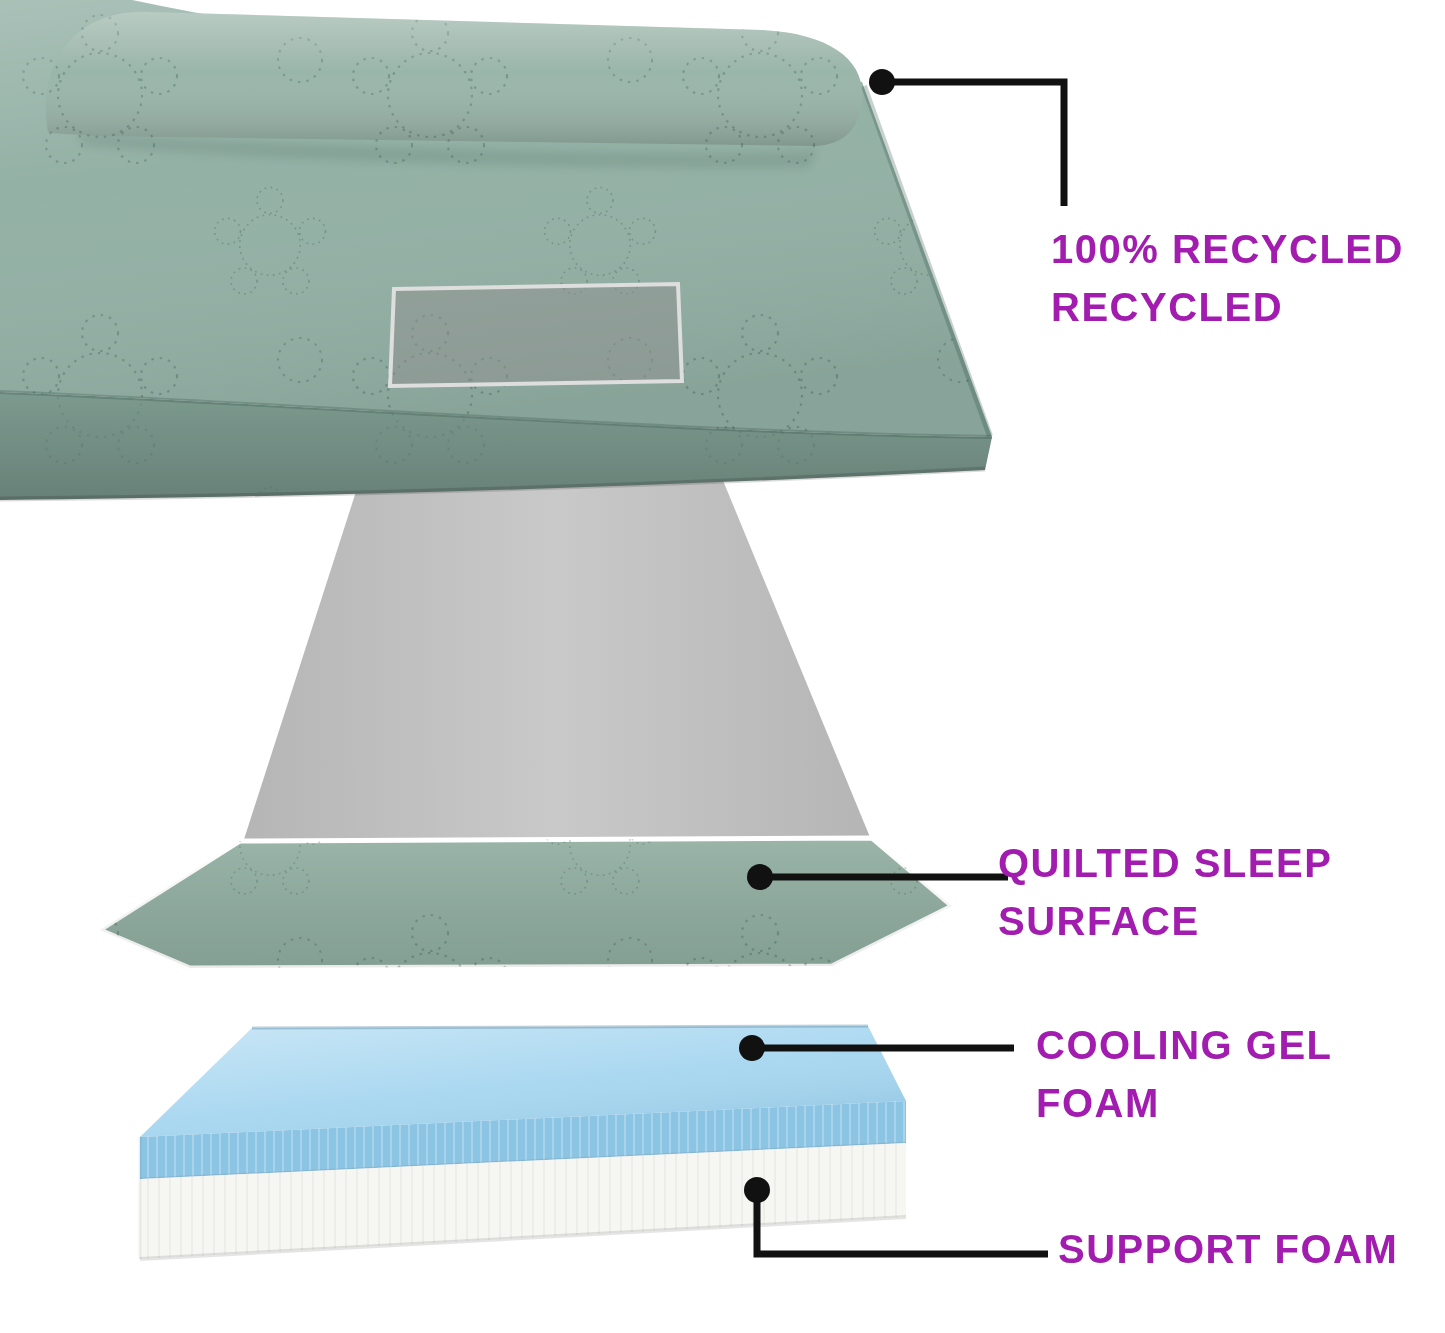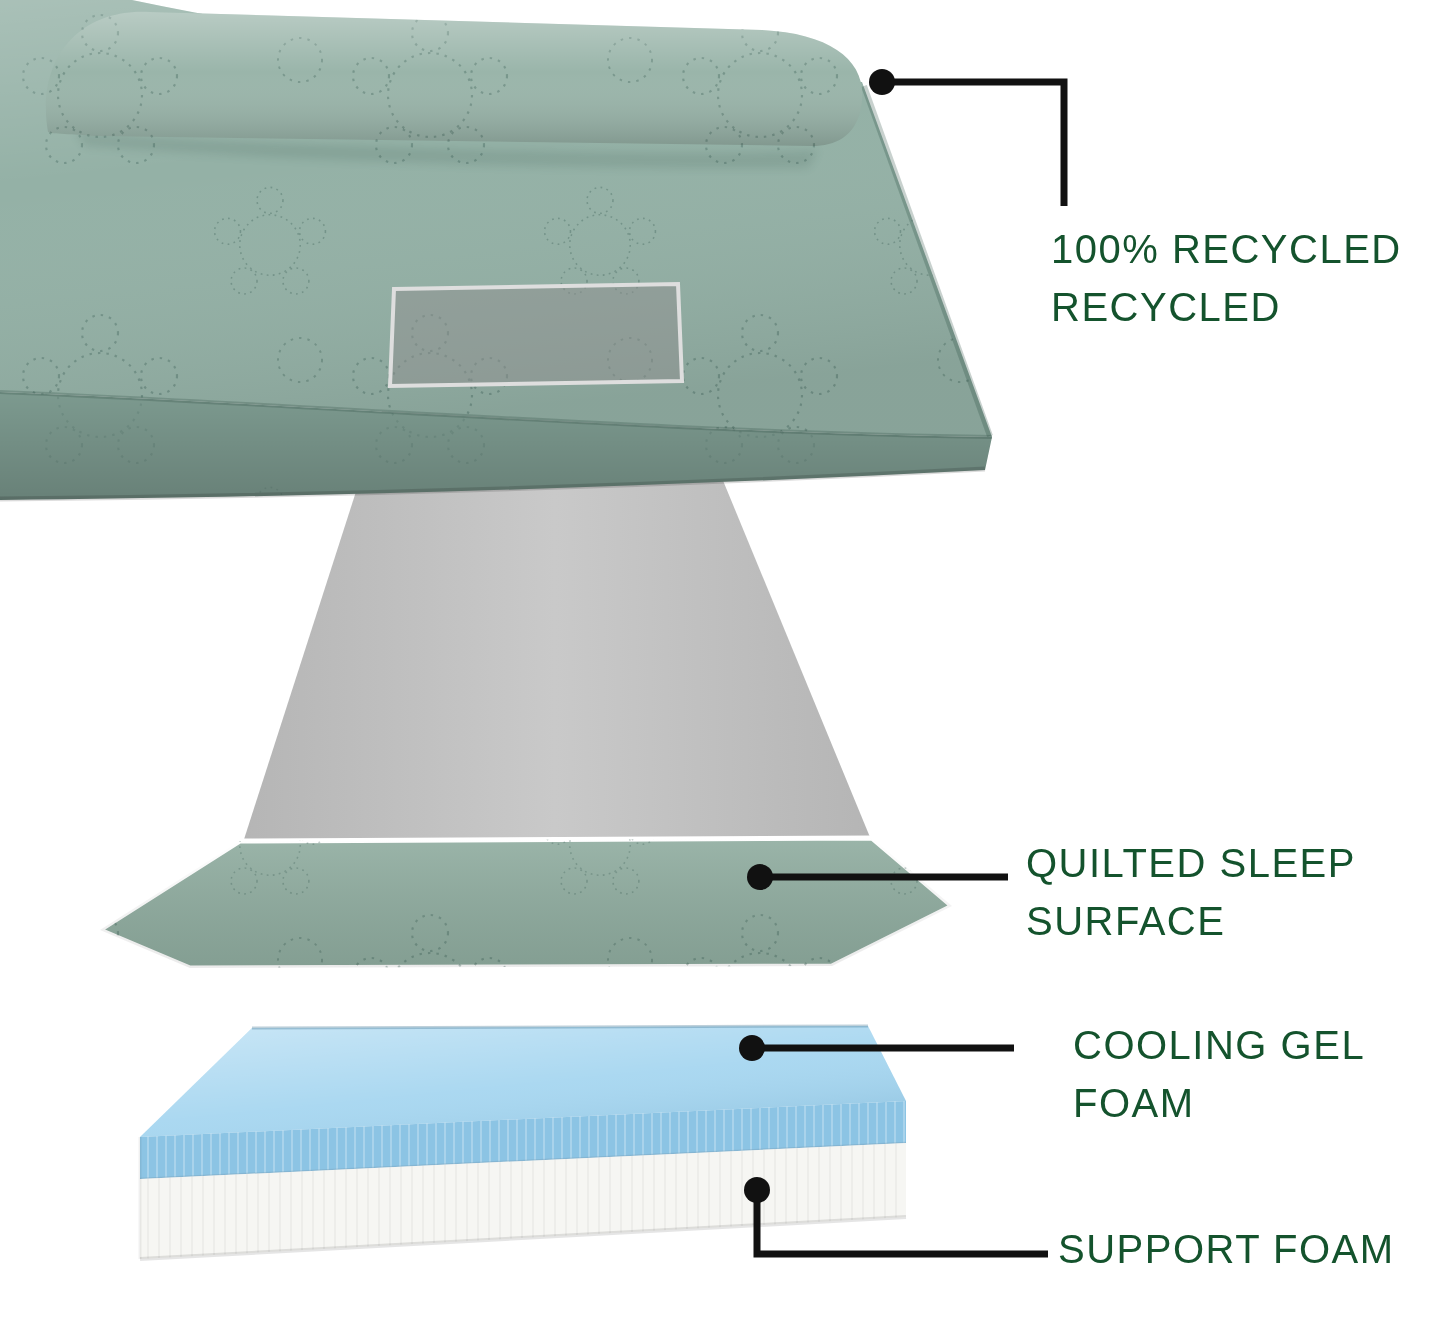--- a/index.html
+++ b/index.html
@@ -7,25 +7,25 @@
     position:relative;
     width:1445px;height:1333px;
     background:#ffffff;
     overflow:hidden;
     font-family:"Liberation Sans", sans-serif;
   }
   #art{position:absolute;left:0;top:0;}
   .callout-label{
     position:absolute;
     font-family:"Liberation Sans", sans-serif;
-    font-weight:400;
+    font-weight:700;
     font-size:40px;
     line-height:58px;
     letter-spacing:1.5px;
-    color:#14532d;
+    color:#a21caf;
     white-space:nowrap;
   }
 </style>
 </head>
 <body>
 
 <div id="stage">
 
   <svg id="art" width="1445" height="1333" viewBox="0 0 1445 1333">
     <defs>
@@ -150,26 +150,26 @@
       <circle cx="752" cy="1048" r="13" fill="#111111"></circle>
       <circle cx="757" cy="1190" r="13" fill="#111111"></circle>
     </g>
   </svg>
 
   <div class="callout-label" style="left:1051px;top:220px">
     <div>100% RECYCLED</div>
     <div>RECYCLED</div>
   </div>
 
-  <div class="callout-label" style="left:1026px;top:834px">
+  <div class="callout-label" style="left:998px;top:834px">
     <div>QUILTED SLEEP</div>
     <div>SURFACE</div>
   </div>
 
-  <div class="callout-label" style="left:1073px;top:1016px">
+  <div class="callout-label" style="left:1036px;top:1016px">
     <div>COOLING GEL</div>
     <div>FOAM</div>
   </div>
 
   <div class="callout-label" style="left:1058px;top:1220px">
     <div>SUPPORT FOAM</div>
   </div>
 
 </div>
 

